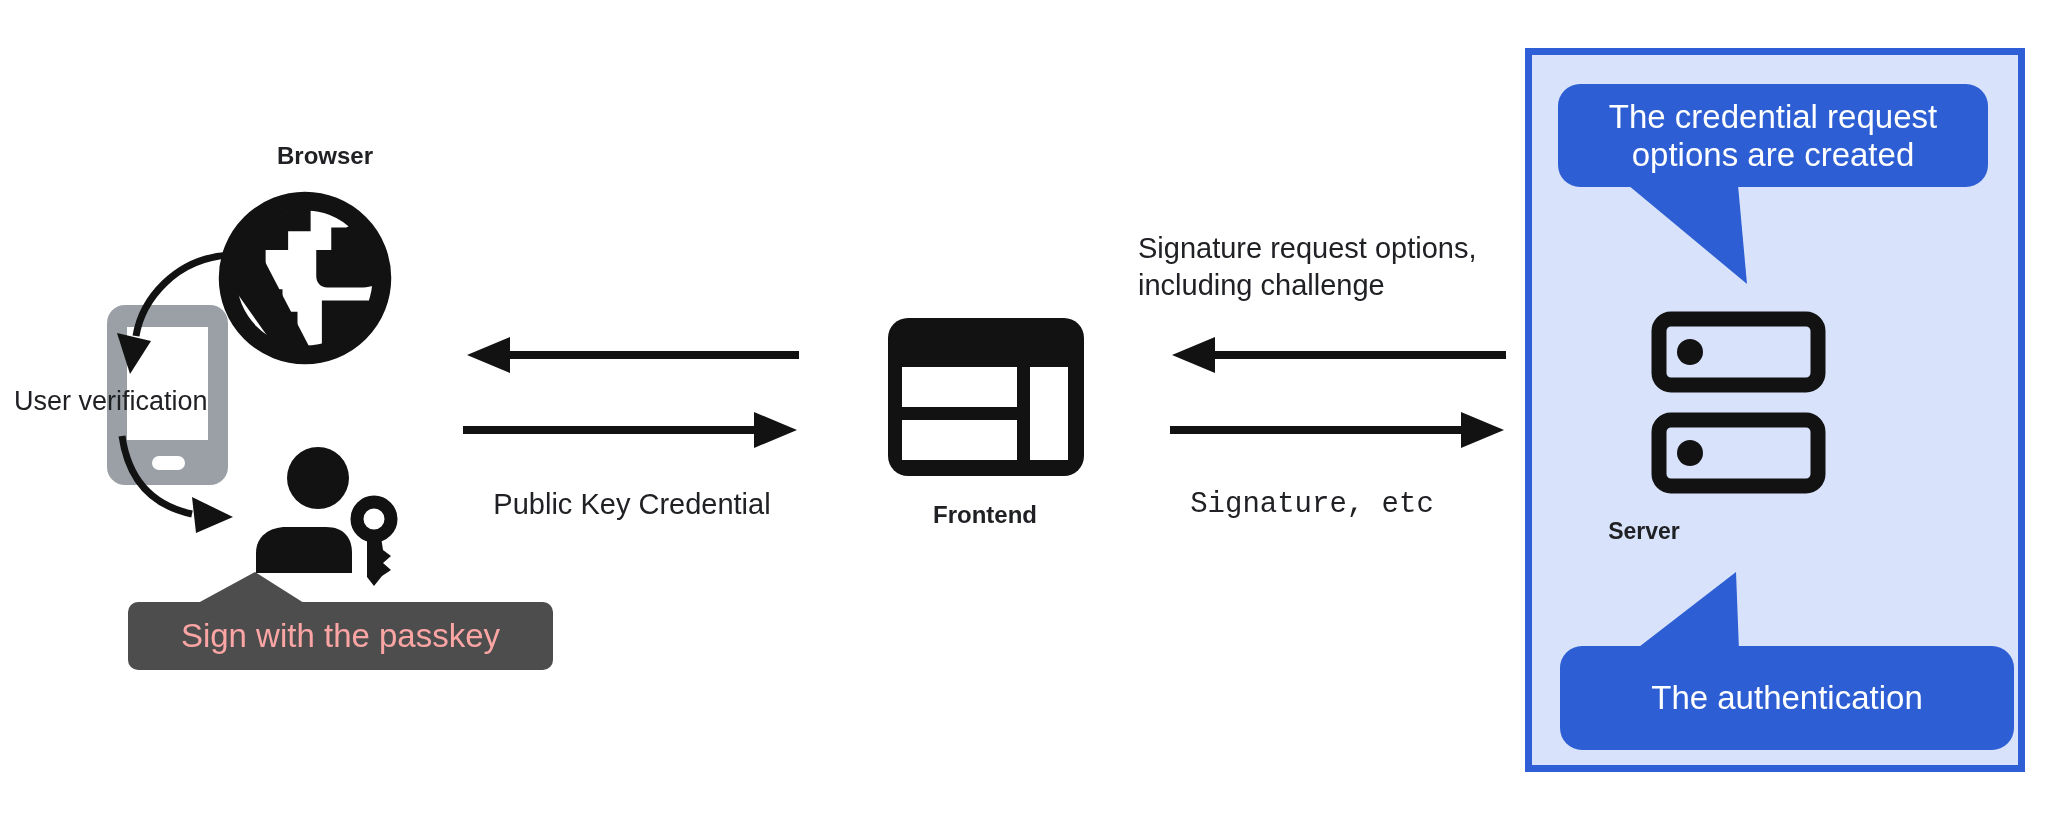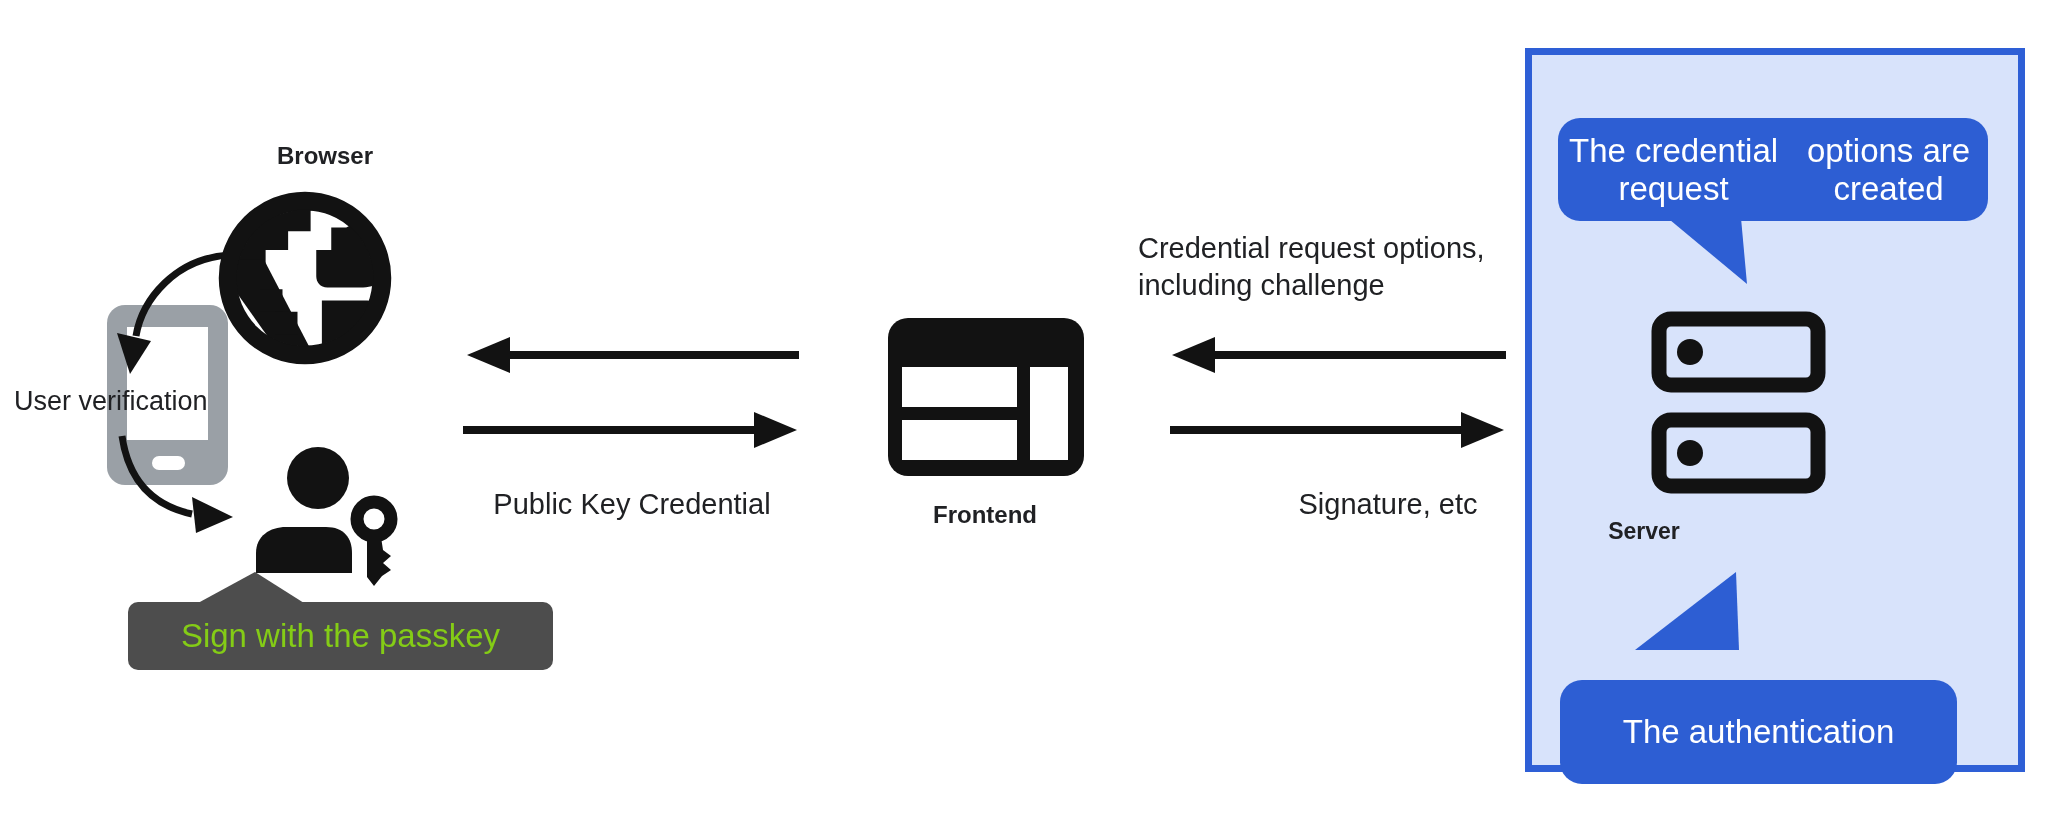--- a/index.html
+++ b/index.html
@@ -21,25 +21,25 @@
   .cx{transform:translateX(-50%);white-space:nowrap;}
   .label-bold{font-weight:bold;color:var(--text);text-align:right;}
   .plain{color:var(--text);}
   .code{font-family:"DejaVu Sans Mono",monospace;color:#1c1c1c;}
   .panel{
     left:1525px;top:48px;width:500px;height:724px;box-sizing:border-box;
     background:var(--panel-bg);border:7px solid var(--panel-border);
   }
   .bubble{
     background:var(--bubble-blue);color:var(--white);border-radius:22px;
-    display:flex;align-items:center;justify-content:center;
-    font-size:33px;line-height:38px;text-align:center;margin-top:34px;
+    display:flex;flex-direction:column;align-items:center;justify-content:center;
+    font-size:33px;line-height:38px;text-align:center;
   }
   .dark-callout{
-    background:var(--dark-label-bg);color:#84cc16;border-radius:10px;
+    background:var(--dark-label-bg);color:#fca5a5;border-radius:10px;
     display:flex;align-items:center;justify-content:center;
     font-size:33px;
   }
   svg{display:block;}
   .icon{color:var(--ink);}
 </style>
 </head>
 <body>
 
 <div class="canvas">
@@ -60,21 +60,21 @@
     <rect x="9" y="110" width="159" height="66" rx="12" fill="none" stroke="currentColor" stroke-width="15"></rect>
     <circle cx="40" cy="42" r="13" fill="currentColor"></circle>
     <circle cx="40" cy="143" r="13" fill="currentColor"></circle>
   </svg>
   <div class="abs cx label-bold" style="left:1644px;top:518px;font-size:23px;">Server</div>
 
   <svg class="abs" style="left:1630px;top:570px;" width="114" height="82" viewBox="0 0 114 82">
     <polygon points="5,80 109,80 106,2" fill="var(--bubble-blue)"></polygon>
   </svg>
 
-  <div class="abs bubble" style="left:1560px;top:646px;width:397px;height:104px;">
+  <div class="abs bubble" style="left:1560px;top:646px;width:454px;height:104px;">
     <span>The authentication</span>
   </div>
 
   <div class="abs cx label-bold" style="left:325px;top:142px;font-size:24px;">Browser</div>
 
   <svg class="abs" style="left:107px;top:305px;" width="121" height="180" viewBox="0 0 121 180">
     <rect x="0" y="0" width="121" height="180" rx="18" fill="var(--phone-gray)"></rect>
     <rect x="20" y="22" width="81" height="113" fill="#ffffff"></rect>
     <rect x="45" y="151" width="33" height="14" rx="7" fill="#ffffff"></rect>
   </svg>
@@ -134,28 +134,28 @@
 
   <svg class="abs icon" style="left:888px;top:318px;" width="196" height="158" viewBox="0 0 196 158">
     <rect x="0" y="0" width="196" height="158" rx="20" fill="currentColor"></rect>
     <rect x="14" y="49" width="115" height="40" fill="#ffffff"></rect>
     <rect x="14" y="102" width="115" height="40" fill="#ffffff"></rect>
     <rect x="142" y="49" width="38" height="93" fill="#ffffff"></rect>
   </svg>
   <div class="abs cx label-bold" style="left:985px;top:501px;font-size:24px;">Frontend</div>
 
   <div class="abs plain" style="left:1138px;top:230px;font-size:29px;line-height:37px;">
-    <div>Credential request options,</div>
+    <div>Signature request options,</div>
     <div>including challenge</div>
   </div>
 
   <svg class="abs" style="left:1170px;top:336px;" width="338" height="38" viewBox="0 0 338 38">
     <line x1="45" y1="19" x2="336" y2="19" stroke="var(--ink)" stroke-width="8"></line>
     <polygon points="45,1 45,37 2,19" fill="var(--ink)"></polygon>
   </svg>
   <svg class="abs" style="left:1170px;top:411px;" width="336" height="38" viewBox="0 0 336 38">
     <line x1="0" y1="19" x2="291" y2="19" stroke="var(--ink)" stroke-width="8"></line>
     <polygon points="291,1 291,37 334,19" fill="var(--ink)"></polygon>
   </svg>
 
-  <div class="abs cx plain" style="left:1388px;top:488px;font-size:29px;">Signature, etc</div>
+  <div class="abs cx plain" style="left:1312px;top:488px;font-size:29px;font-family:Liberation Mono, monospace;">Signature, etc</div>
 
 </div>
 
 </body></html>

